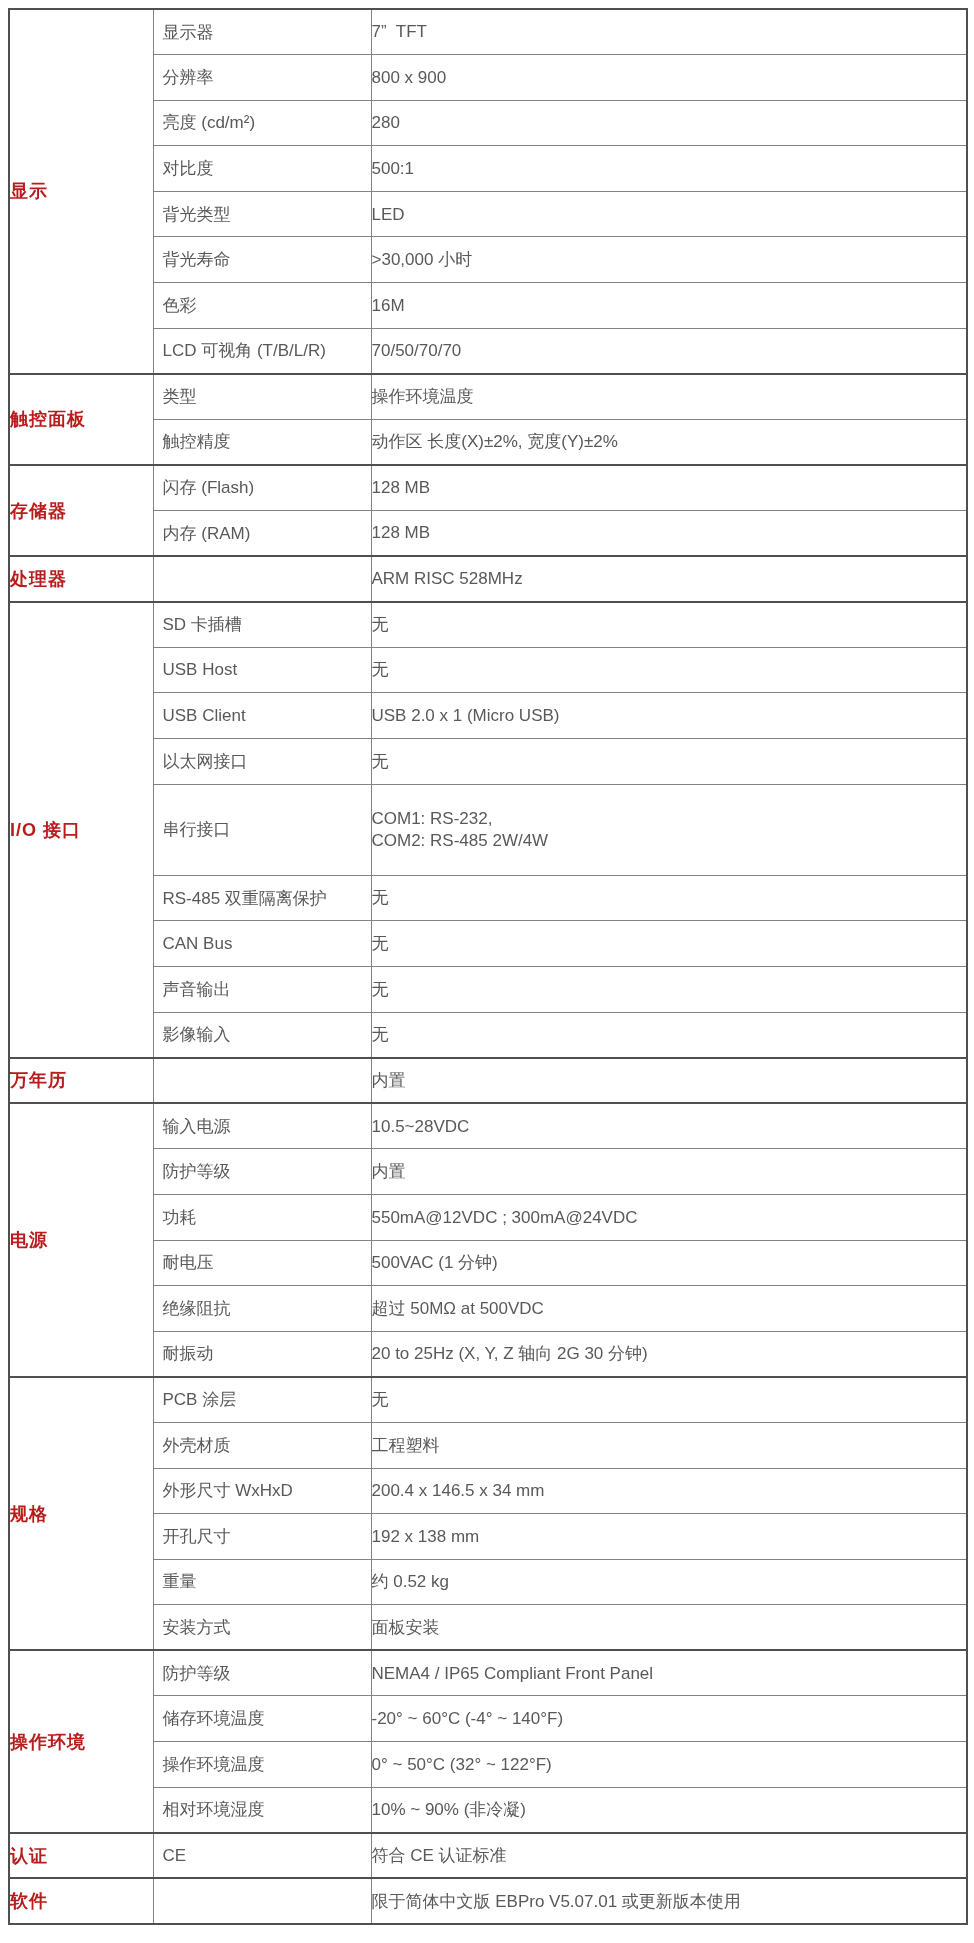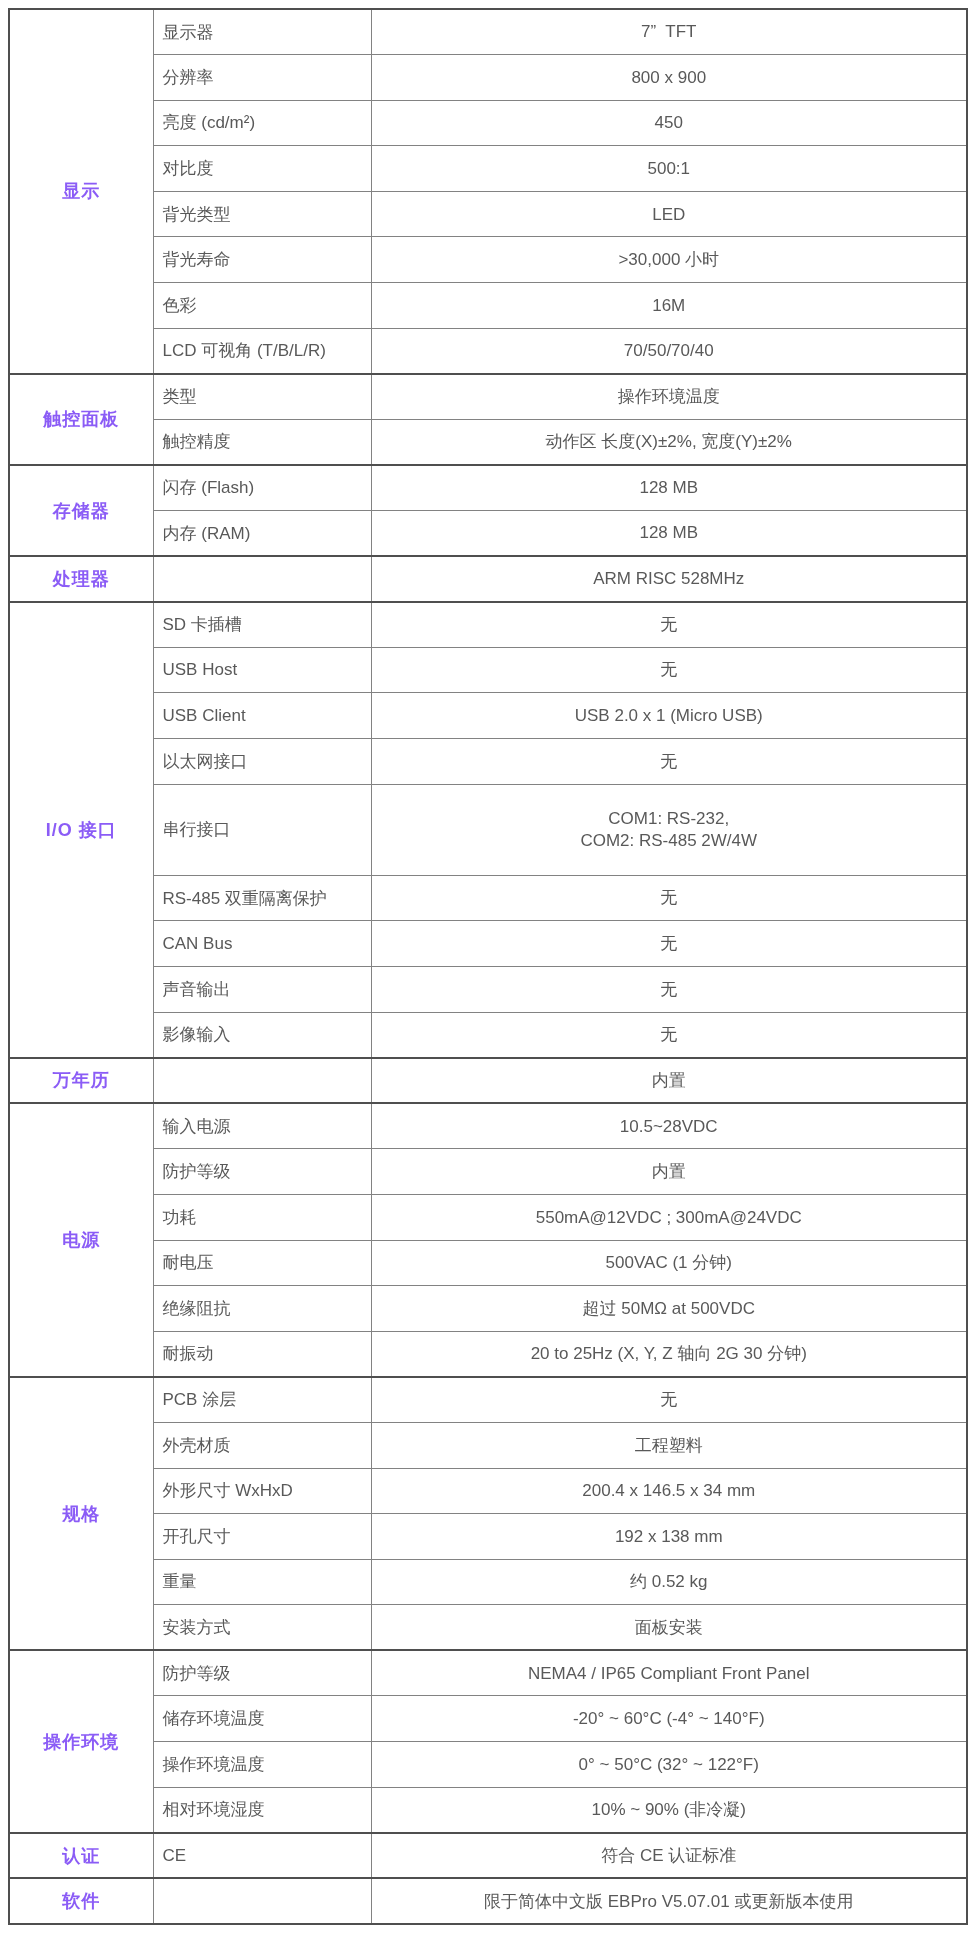--- a/index.html
+++ b/index.html
@@ -31,31 +31,31 @@
     color: #595959;
     font-size: 17px;
     padding: 0;
     vertical-align: middle;
     overflow: hidden;
   }
   tr.sec-start > td { border-top: 2px solid #4f4f4f; }
   td.group-cell {
     font-weight: bold;
     font-size: 18px;
-    color: #8b5cf6;
-    text-align: center;
+    color: #b91c1c;
+    text-align: left;
     letter-spacing: 1px;
   }
   td.label-cell {
     text-align: left;
     padding-left: 9px;
     padding-right: 4px;
   }
   td.value-cell {
-    text-align: center;
+    text-align: left;
     white-space: pre-line;
     line-height: 1.25;
   }
 </style>
 </head>
 <body>
 
 <div class="spec-wrap">
   <table class="spec-table">
     <colgroup>
@@ -68,41 +68,41 @@
           <td class="group-cell" rowspan="8">显示</td>
           <td class="label-cell">显示器</td>
           <td class="value-cell">7”&nbsp; TFT</td>
         </tr>
         <tr class="spec-row">
           <td class="label-cell">分辨率</td>
           <td class="value-cell">800 x 900</td>
         </tr>
         <tr class="spec-row">
           <td class="label-cell">亮度 (cd/m²)</td>
-          <td class="value-cell">450</td>
+          <td class="value-cell">280</td>
         </tr>
         <tr class="spec-row">
           <td class="label-cell">对比度</td>
           <td class="value-cell">500:1</td>
         </tr>
         <tr class="spec-row">
           <td class="label-cell">背光类型</td>
           <td class="value-cell">LED</td>
         </tr>
         <tr class="spec-row">
           <td class="label-cell">背光寿命</td>
           <td class="value-cell">&gt;30,000 小时</td>
         </tr>
         <tr class="spec-row">
           <td class="label-cell">色彩</td>
           <td class="value-cell">16M</td>
         </tr>
         <tr class="spec-row">
           <td class="label-cell">LCD 可视角 (T/B/L/R)</td>
-          <td class="value-cell">70/50/70/40</td>
+          <td class="value-cell">70/50/70/70</td>
         </tr>
         <tr class="spec-row sec-start">
           <td class="group-cell" rowspan="2">触控面板</td>
           <td class="label-cell">类型</td>
           <td class="value-cell">操作环境温度</td>
         </tr>
         <tr class="spec-row">
           <td class="label-cell">触控精度</td>
           <td class="value-cell">动作区 长度(X)±2%, 宽度(Y)±2%</td>
         </tr>

